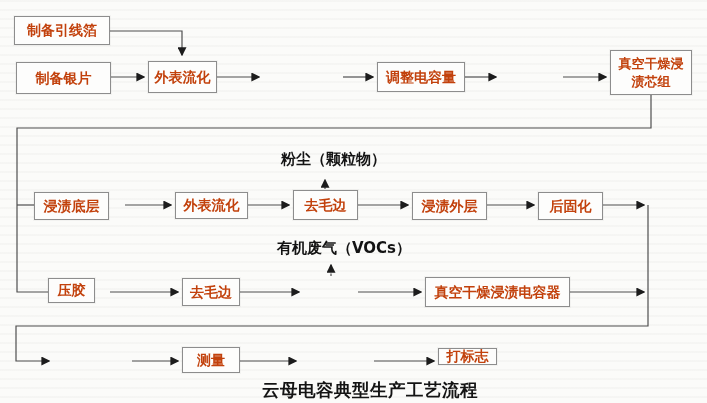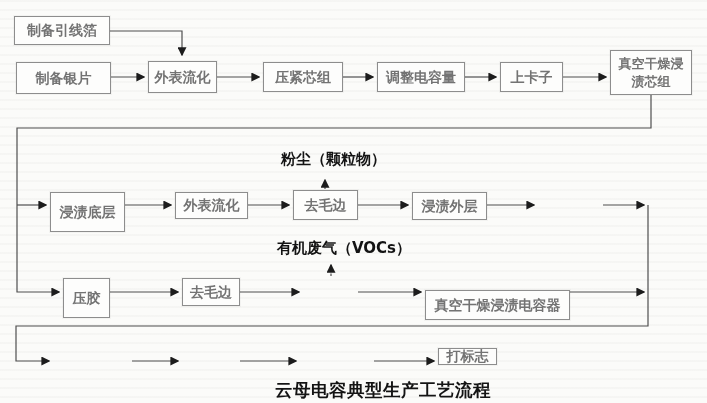--- a/index.html
+++ b/index.html
@@ -21,21 +21,21 @@
   }
   .wires {
     position: absolute;
     left: 0; top: 0;
   }
   .box {
     position: absolute;
     box-sizing: border-box;
     border: 1px solid #8d8d8d;
     background: #fdfdfc;
-    color: #737373;
+    color: #c2410c;
     font-weight: bold;
     font-size: 14px;
     line-height: 1.35;
     display: flex;
     align-items: center;
     justify-content: center;
     text-align: center;
     padding: 1px 4px;
     box-shadow: 0 0 0 1px rgba(0,0,0,0.03);
   }
@@ -47,21 +47,20 @@
     font-size: 15px;
     white-space: nowrap;
   }
   .diagram-title {
     position: absolute;
     color: #141414;
     font-weight: bold;
     font-size: 17.5px;
     letter-spacing: 0.5px;
     white-space: nowrap;
-    margin-left: 13px;
   }
 </style>
 </head>
 <body>
 
 <div class="canvas">
 
   <svg class="wires" width="707" height="403" viewBox="0 0 707 403">
     <defs>
       <marker id="arw" viewBox="0 0 10 10" refX="8.5" refY="5" markerWidth="7.5" markerHeight="7.5" orient="auto">
@@ -98,34 +97,34 @@
       <line x1="374" y1="361" x2="434" y2="361" marker-end="url(#arw)"></line>
 
       <line x1="325" y1="189" x2="325" y2="180" stroke-dasharray="2.5 2.2" marker-end="url(#arw)"></line>
       <line x1="331" y1="276" x2="331" y2="265" stroke-dasharray="2.5 2.2" marker-end="url(#arw)"></line>
     </g>
   </svg>
 
   <div class="box" style="left:14px; top:16px; width:96px; height:29px">制备引线箔</div>
   <div class="box" style="left:16px; top:62px; width:95px; height:32px">制备银片</div>
   <div class="box" style="left:148px; top:61px; width:69px; height:32px">外表流化</div>
-  <div class="box" style="left:263px; top:62px; width:80px; height:30px">压紧芯组</div>
   <div class="box" style="left:377px; top:62px; width:88px; height:30px">调整电容量</div>
-  <div class="box" style="left:500px; top:62px; width:63px; height:30px">上卡子</div>
   <div class="box small-wrap" style="left:610px; top:50px; width:82px; height:45px">真空干燥浸渍芯组</div>
 
-  <div class="box" style="left:50px; top:192px; width:75px; height:40px">浸渍底层</div>
+  <div class="box" style="left:34px; top:192px; width:75px; height:28px">浸渍底层</div>
   <div class="box" style="left:175px; top:192px; width:73px; height:27px">外表流化</div>
   <div class="box" style="left:293px; top:190px; width:65px; height:30px">去毛边</div>
   <div class="box" style="left:412px; top:192px; width:75px; height:28px">浸渍外层</div>
+  <div class="box" style="left:538px; top:192px; width:65px; height:28px">后固化</div>
 
-  <div class="box" style="left:63px; top:278px; width:47px; height:40px">压胶</div>
+  <div class="box" style="left:48px; top:278px; width:47px; height:25px">压胶</div>
   <div class="box" style="left:182px; top:278px; width:58px; height:28px">去毛边</div>
-  <div class="box" style="left:425px; top:290px; width:145px; height:30px">真空干燥浸渍电容器</div>
+  <div class="box" style="left:425px; top:277px; width:145px; height:30px">真空干燥浸渍电容器</div>
 
+  <div class="box" style="left:182px; top:347px; width:58px; height:26px">测量</div>
   <div class="box" style="left:438px; top:348px; width:59px; height:17px">打标志</div>
 
   <div class="emission" style="left:277px; top:239px">有机废气（VOCs）</div>
   <div class="emission" style="left:281px; top:150px">粉尘（颗粒物）</div>
 
   <div class="diagram-title" style="left:262px; top:378px">云母电容典型生产工艺流程</div>
 
 </div>
 
 </body></html>

